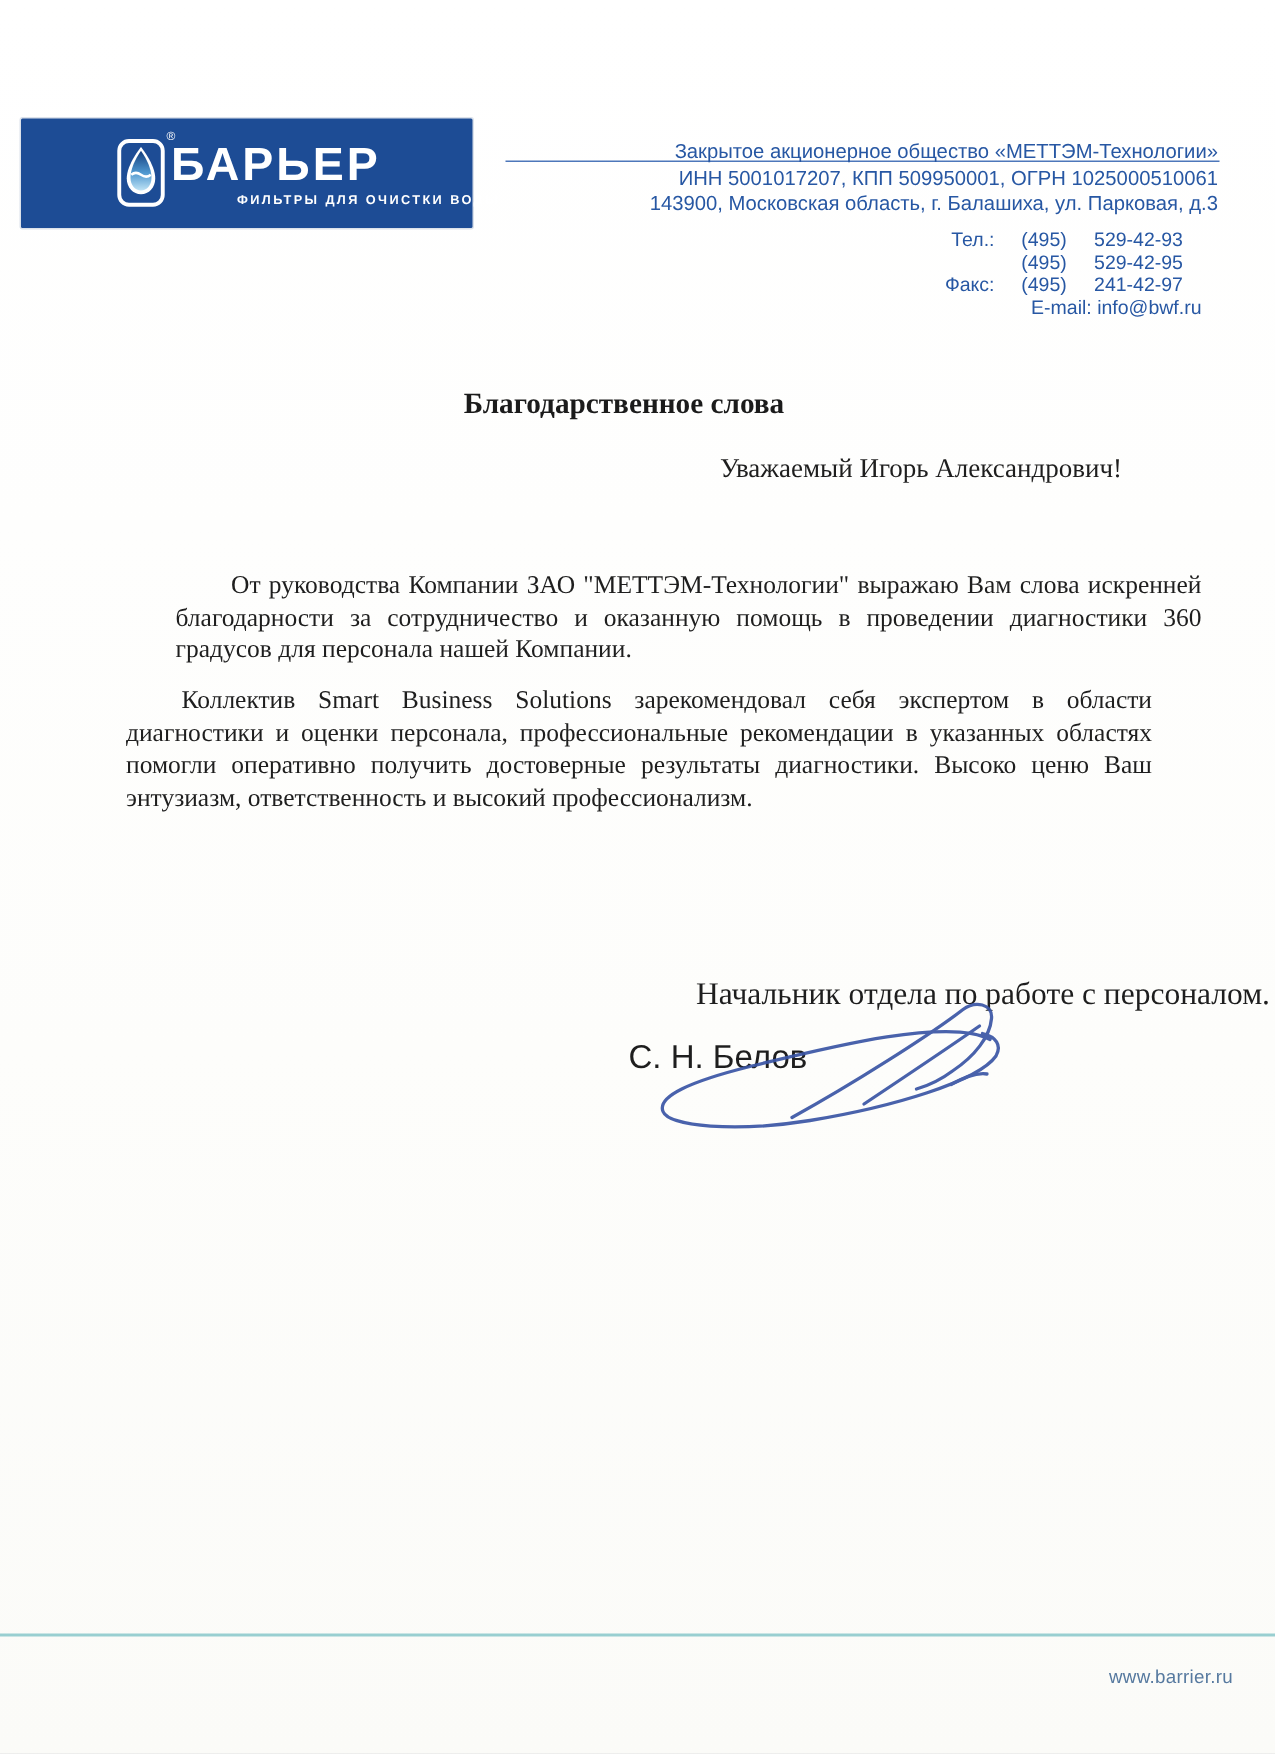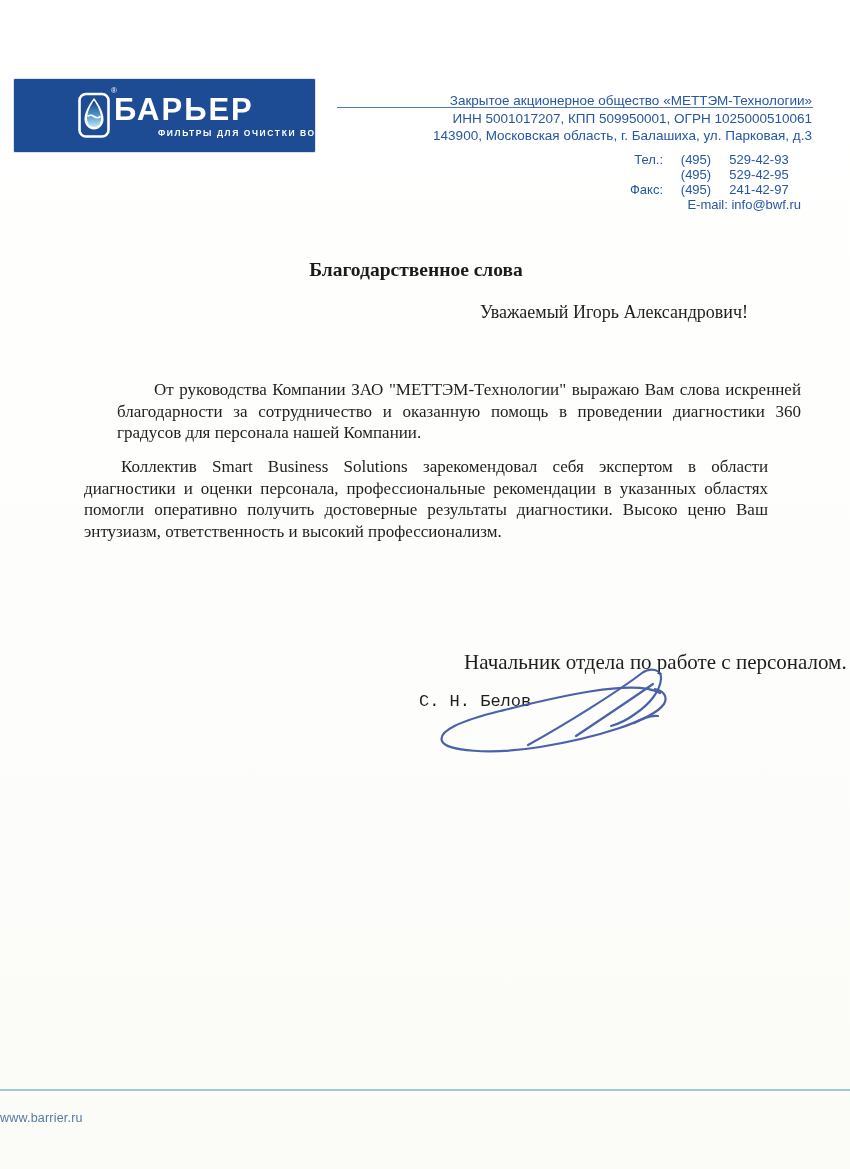--- a/index.html
+++ b/index.html
@@ -76,33 +76,33 @@
   .par-3{top:554px;}
 
   .signoff-role{
     position:absolute;left:419px;top:650px;
     font-family:"Liberation Serif",serif;font-size:21px;color:#1e1e1e;
     white-space:nowrap;
     margin-left:45px;
   }
   .signoff-name{
     position:absolute;left:419px;top:692px;
-    font-family:Liberation Mono, monospace;font-size:17px;color:#1e1e1e;
+    font-family:Liberation Sans, sans-serif;font-size:22px;color:#1e1e1e;
     white-space:nowrap;
   }
   .signature{position:absolute;left:428px;top:663px;}
 
   
   .footer-rule{
     position:absolute;left:0;top:1089px;width:850px;height:2px;
     background:#99cfd1;
   }
   .footer-url{
     position:absolute;left:0;top:1111px;width:822px;
-    text-align:left;
+    text-align:right;
     font-size:12.5px;color:#56799f;letter-spacing:.2px;
     font-family:"Liberation Sans",sans-serif;
   }
 </style>
 </head>
 <body>
 
 <div class="page">
 
   <div class="logo-banner">

